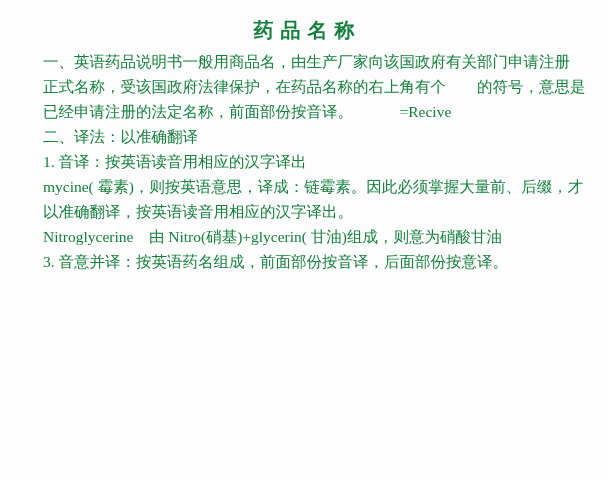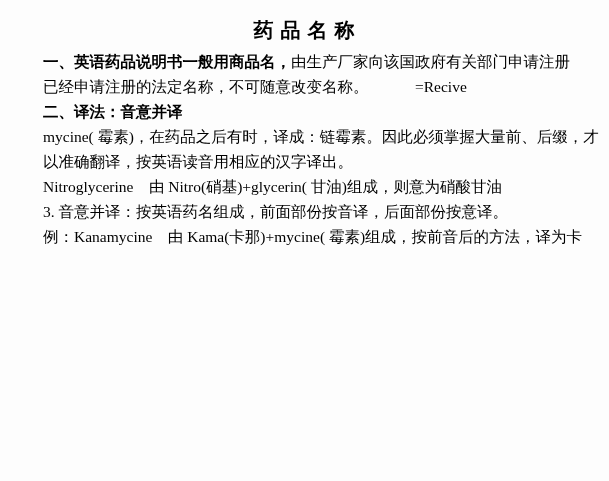--- a/index.html
+++ b/index.html
@@ -7,21 +7,21 @@
     padding: 0;
     background: #ffffff;
   }
   .page {
     position: relative;
     width: 609px;
     height: 481px;
     background: #fdfdfd;
     overflow: hidden;
     font-family: "Liberation Serif", "DejaVu Serif", serif;
-    color: #000000;
+    color: #15803d;
   }
   .title {
     position: absolute;
     top: 17px;
     left: 0;
     width: 100%;
     margin: 0;
     text-align: center;
     font-size: 20px;
     font-weight: bold;
@@ -33,50 +33,51 @@
     left: 43px;
     right: 28px;
   }
   .line {
     height: 25px;
     line-height: 25px;
     font-size: 15.5px;
     white-space: pre;
     overflow: visible;
   }
-  .b { font-weight: bold; }
+  .b { font-weight: normal; }
 </style>
 </head>
 <body>
 
 <div class="page">
 
   <h1 class="title">药 品 名 称</h1>
 
   <div class="body-block">
 
     <div class="line"><span class="b">一、英语药品说明书一般用商品名，</span><span>由生产厂家向该国政府有关部门申请注册</span></div>
 
+    <div class="line"><span>正式名称，受该国政府法律保护，在药品名称的右上角有个　　的符号，意思是</span></div>
 
-    <div class="line"><span>已经申请注册的法定名称，不可随意改变名称。　　　=Recive</span></div>
+    <div class="line"><span>已经申请注册的法定名称，前面部份按音译。　　　=Recive</span></div>
 
 
 
 
-    <div class="line"><span class="b">二、译法：音意并译</span></div>
+    <div class="line"><span class="b">二、译法：以准确翻译</span></div>
+
+    <div class="line"><span>1. 音译：按英语读音用相应的汉字译出</span></div>
 
 
 
 
-
-    <div class="line"><span>mycine( 霉素)，在药品之后有时，译成：链霉素。因此必须掌握大量前、后缀，才</span></div>
+    <div class="line"><span>mycine( 霉素)，则按英语意思，译成：链霉素。因此必须掌握大量前、后缀，才</span></div>
 
     <div class="line"><span>以准确翻译，按英语读音用相应的汉字译出。</span></div>
 
     <div class="line"><span>Nitroglycerine　由 Nitro(硝基)+glycerin( 甘油)组成，则意为硝酸甘油</span></div>
 
 
     <div class="line"><span>3. 音意并译：按英语药名组成，前面部份按音译，后面部份按意译。</span></div>
 
-    <div class="line"><span>例：Kanamycine　由 Kama(卡那)+mycine( 霉素)组成，按前音后的方法，译为卡</span></div>
 
   </div>
 </div>
 
 </body></html>

